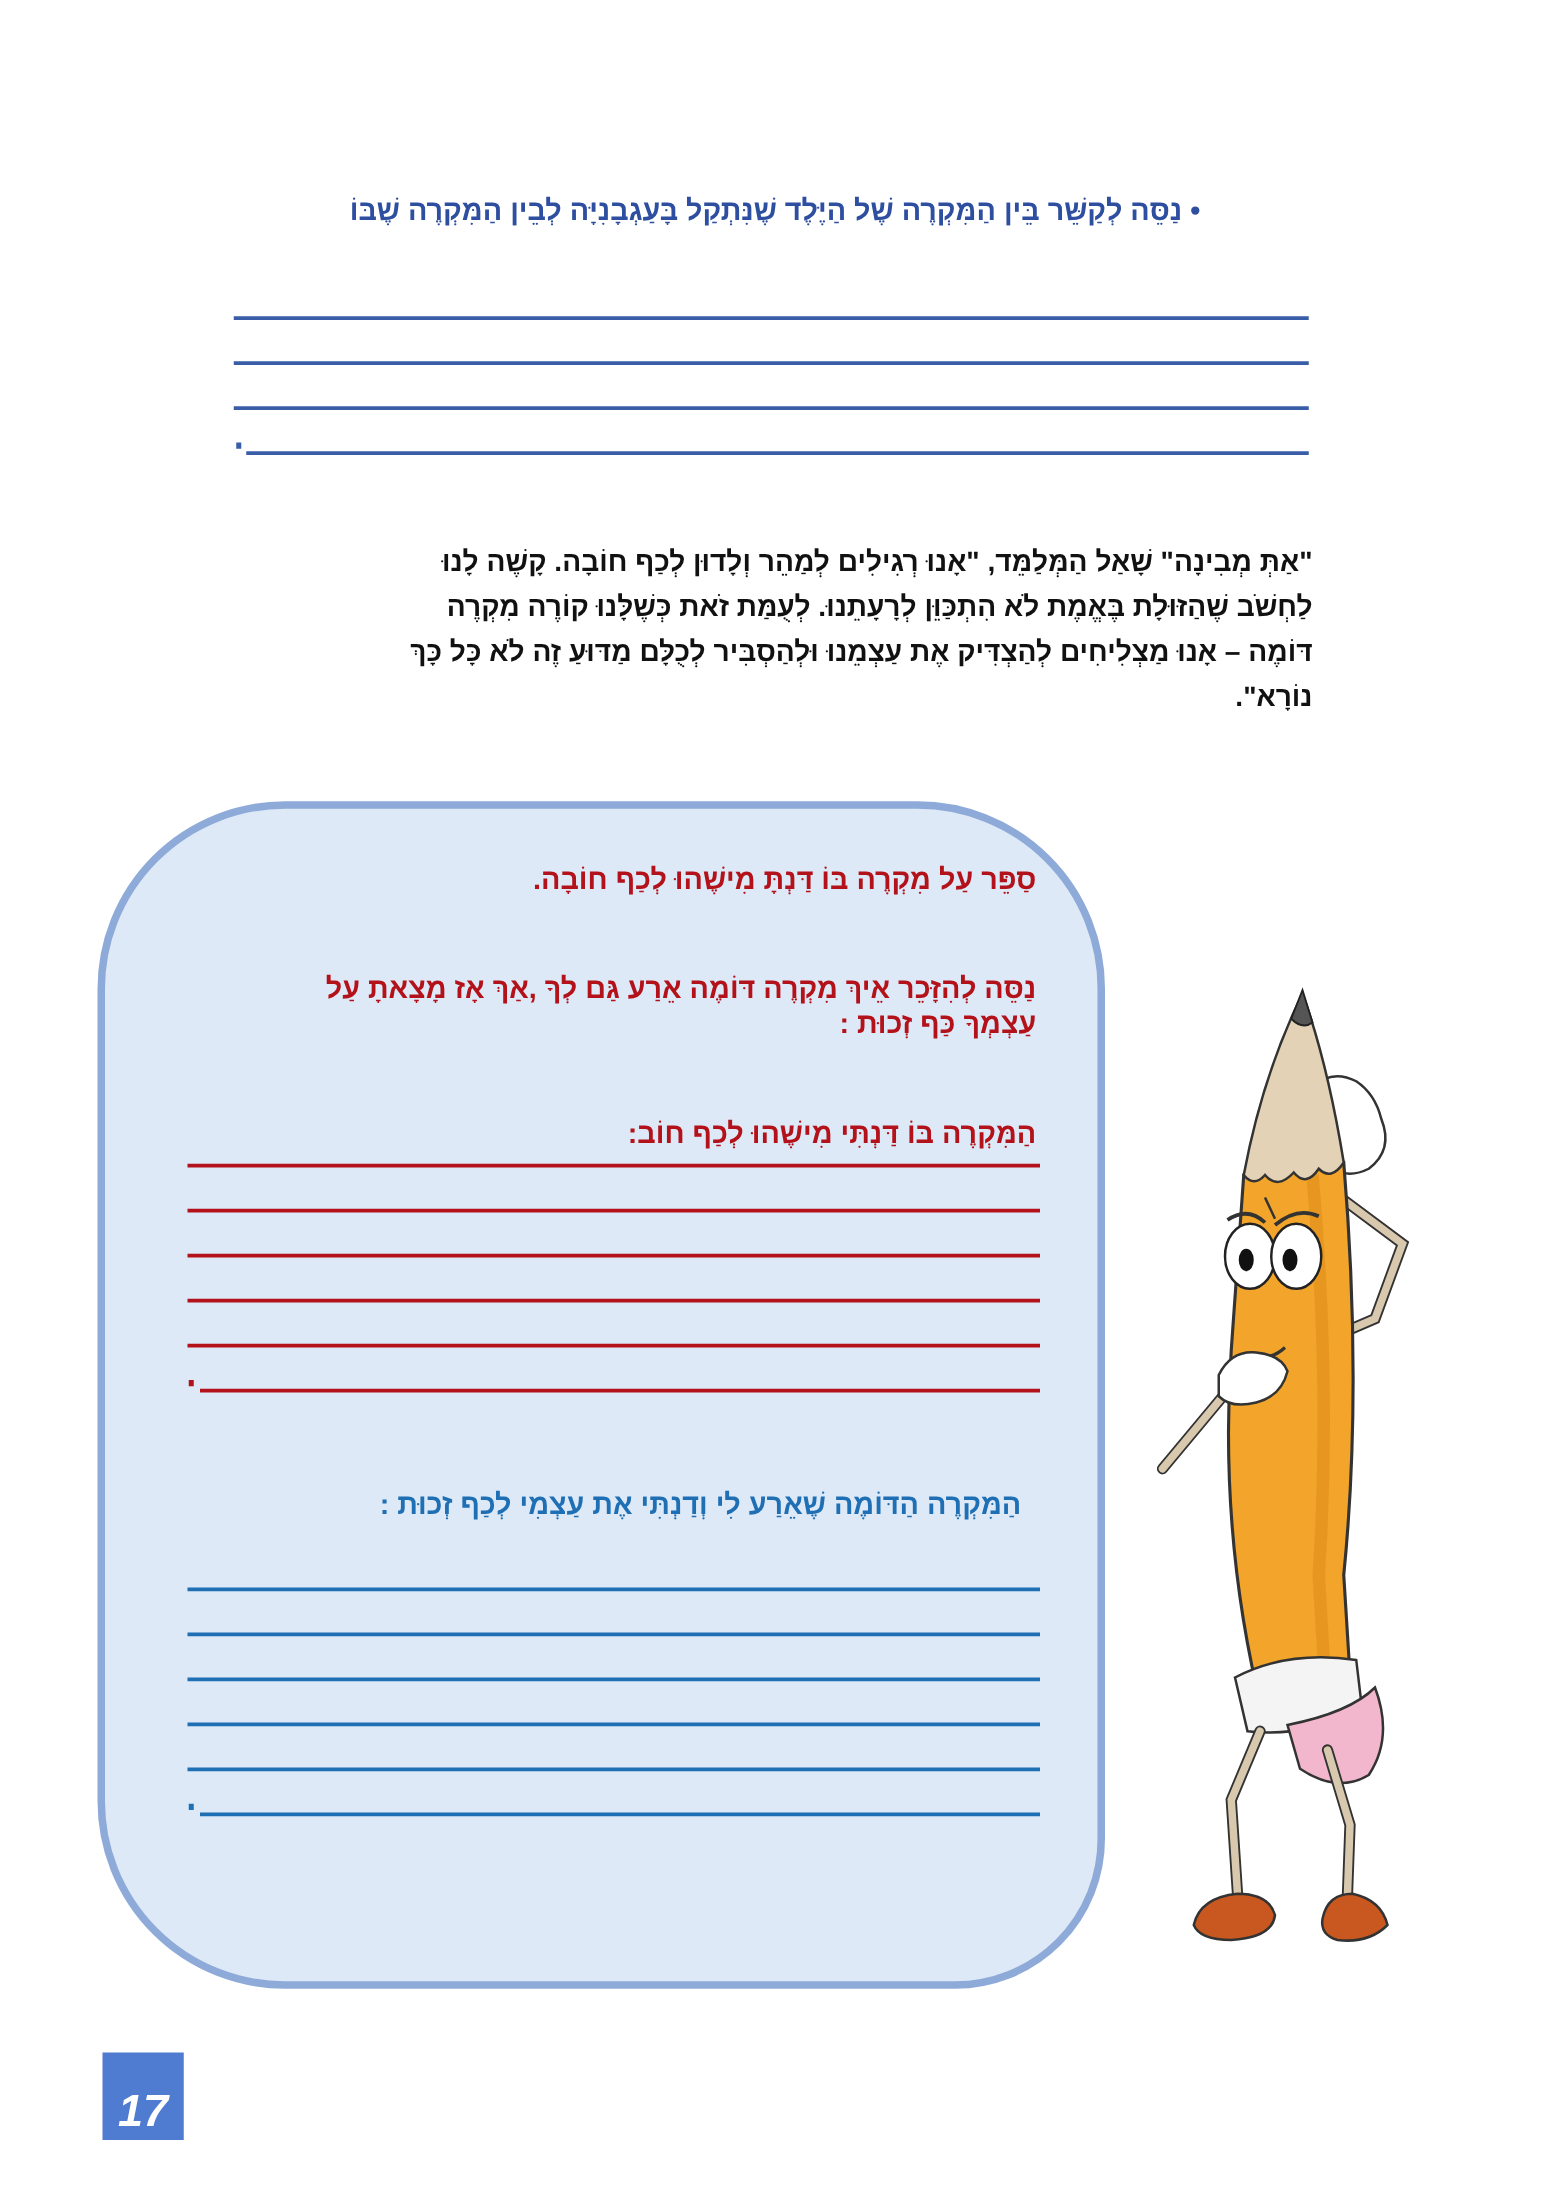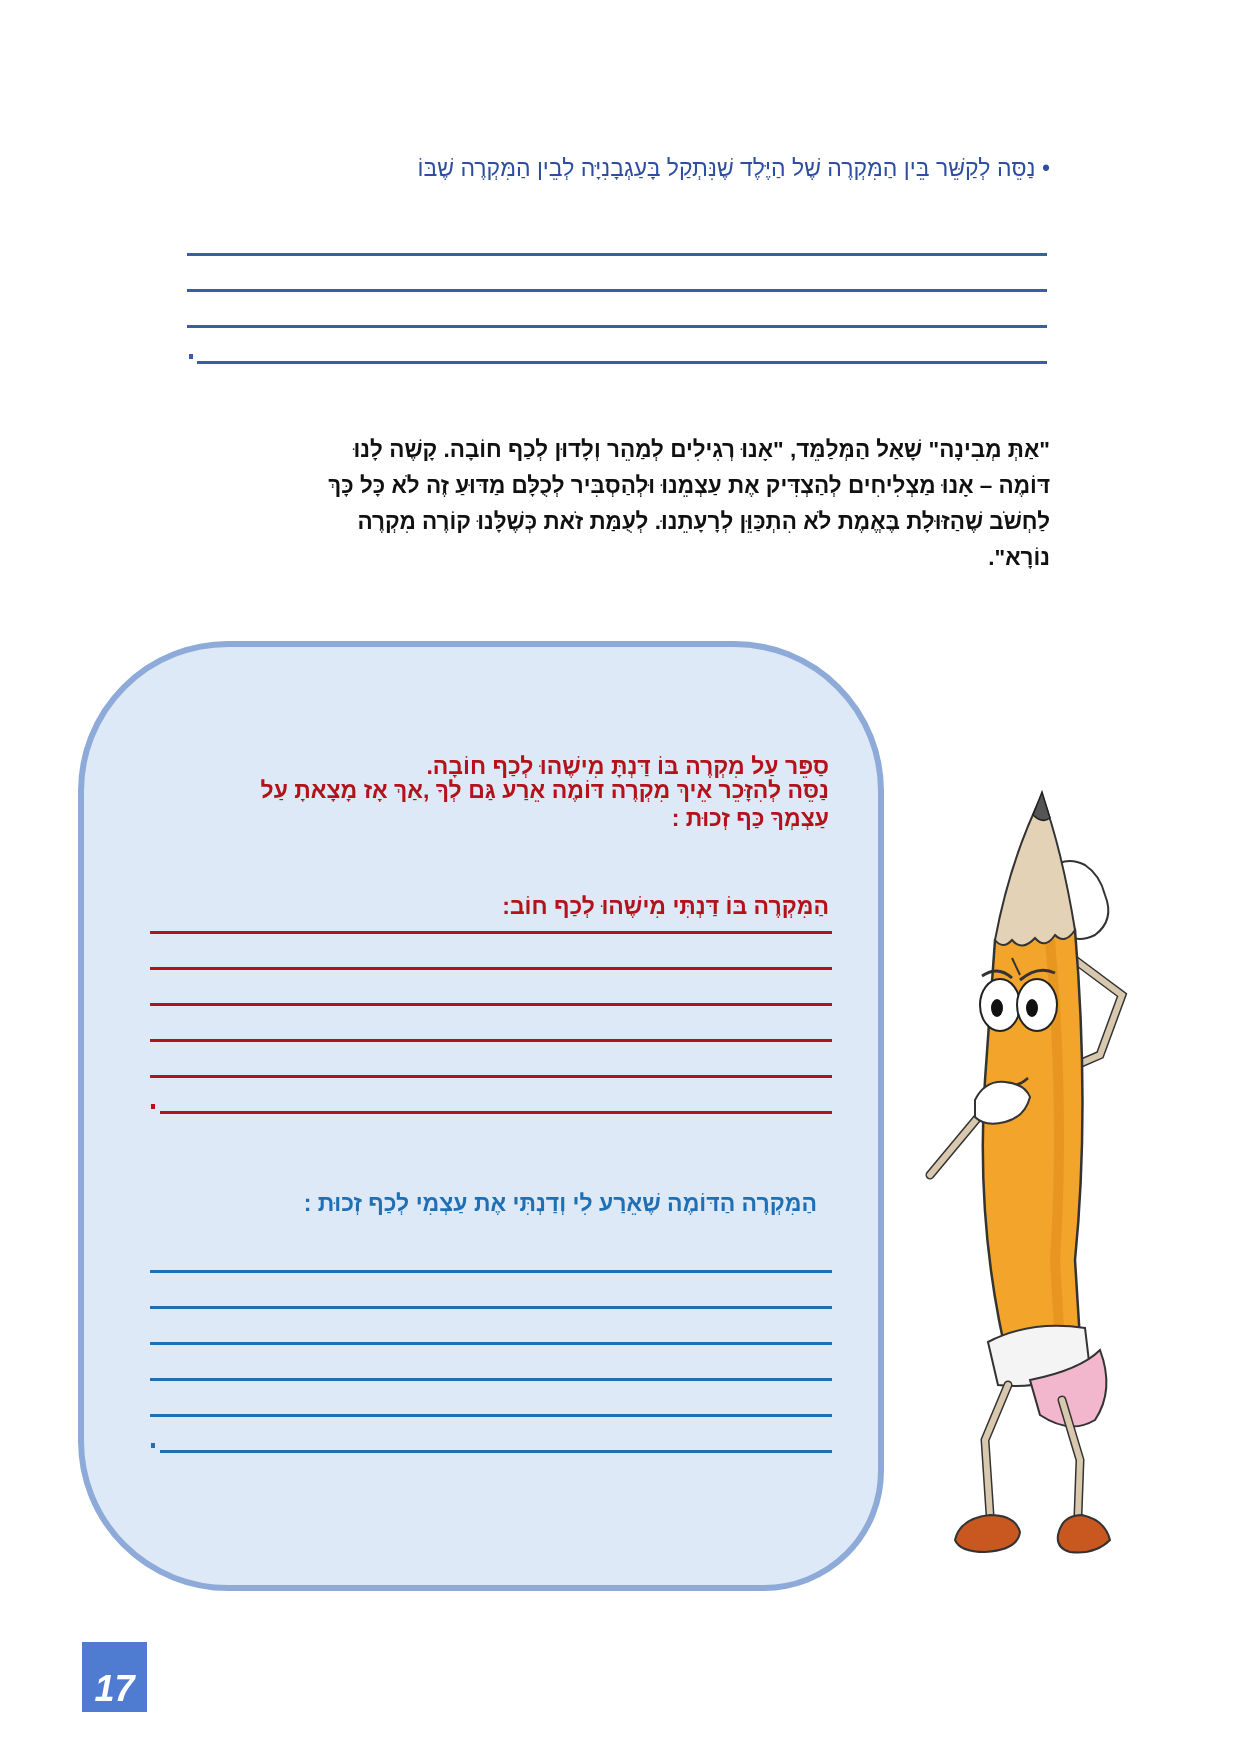--- a/index.html
+++ b/index.html
@@ -3,21 +3,21 @@
 <meta charset="utf-8">
 <style>
   html, body { margin:0; padding:0; }
   body {
     width:1241px; height:1754px; background:#ffffff; position:relative; overflow:hidden;
     font-family:"Liberation Sans", "DejaVu Sans", sans-serif;
   }
   .rtl { direction:rtl; text-align:right; }
   .q1 {
     position:absolute; left:190px; top:150px; width:860px;
-    color:#2e4fa0; font-weight:normal; font-size:23px; line-height:36px;
+    color:#2e4fa0; font-weight:bold; font-size:23px; line-height:36px;text-align:center;
   }
   .q1 .line { white-space:nowrap; }
   .rule { position:absolute; height:3px; }
   .rule.navy { background:#3a5da8; }
   .rule.red { background:#b3121a; }
   .rule.blue { background:#1f6fb5; }
   .dot { position:absolute; width:4px; height:5px; }
   .para {
     position:absolute; left:195px; top:432px; width:855px;
     color:#111; font-weight:bold; font-size:22.5px; line-height:36px;
@@ -45,28 +45,28 @@
 </div>
 
 <div class="rule navy" style="left:187px; top:253px; width:860px;"></div>
 <div class="rule navy" style="left:187px; top:289px; width:860px;"></div>
 <div class="rule navy" style="left:187px; top:325px; width:860px;"></div>
 <div class="dot" style="left:189px; top:354px; background:#3a5da8;"></div>
 <div class="rule navy" style="left:197px; top:361px; width:850px;"></div>
 
 <div class="para rtl">
   <span class="line">"אַתְּ מְבִינָה" שָׁאַל הַמְּלַמֵּד, "אָנוּ רְגִילִים לְמַהֵר וְלָדוּן לְכַף חוֹבָה. קָשֶׁה לָנוּ</span>
+  <span class="line">לַחְשֹׁב שֶׁהַזּוּלָת בֶּאֱמֶת לֹא הִתְכַּוֵּן לְרָעָתֵנוּ. לְעֻמַּת זֹאת כְּשֶׁלָּנוּ קוֹרֶה מִקְרֶה</span>
   <span class="line">דּוֹמֶה – אָנוּ מַצְלִיחִים לְהַצְדִּיק אֶת עַצְמֵנוּ וּלְהַסְבִּיר לְכֻלָּם מַדּוּעַ זֶה לֹא כָּל כָּךְ</span>
-  <span class="line">לַחְשֹׁב שֶׁהַזּוּלָת בֶּאֱמֶת לֹא הִתְכַּוֵּן לְרָעָתֵנוּ. לְעֻמַּת זֹאת כְּשֶׁלָּנוּ קוֹרֶה מִקְרֶה</span>
   <span class="line">נוֹרָא".</span>
 </div>
 
 <div class="box"></div>
 
-<div class="red-text rtl" style="right:412px; top:748px;">סַפֵּר עַל מִקְרֶה בּוֹ דַּנְתָּ מִישֶׁהוּ לְכַף חוֹבָה.</div>
+<div class="red-text rtl" style="right:412px; top:685px;">סַפֵּר עַל מִקְרֶה בּוֹ דַּנְתָּ מִישֶׁהוּ לְכַף חוֹבָה.</div>
 <div class="red-text rtl" style="right:412px; top:772px;">נַסֵּה לְהִזָּכֵר אֵיךְ מִקְרֶה דּוֹמֶה אֵרַע גַּם לְךָ ,אַךְ אָז מָצָאתָ עַל</div>
 <div class="red-text rtl" style="right:412px; top:800px;">עַצְמְךָ כַּף זְכוּת :</div>
 <div class="red-text rtl" style="right:412px; top:862px;margin-top:26px;">הַמִּקְרֶה בּוֹ דַּנְתִּי מִישֶׁהוּ לְכַף חוֹב:</div>
 
 <div class="rule red" style="left:150px; top:931px; width:682px;"></div>
 <div class="rule red" style="left:150px; top:967px; width:682px;"></div>
 <div class="rule red" style="left:150px; top:1003px; width:682px;"></div>
 <div class="rule red" style="left:150px; top:1039px; width:682px;"></div>
 <div class="rule red" style="left:150px; top:1075px; width:682px;"></div>
 <div class="dot" style="left:151px; top:1104px; background:#b3121a;"></div>

